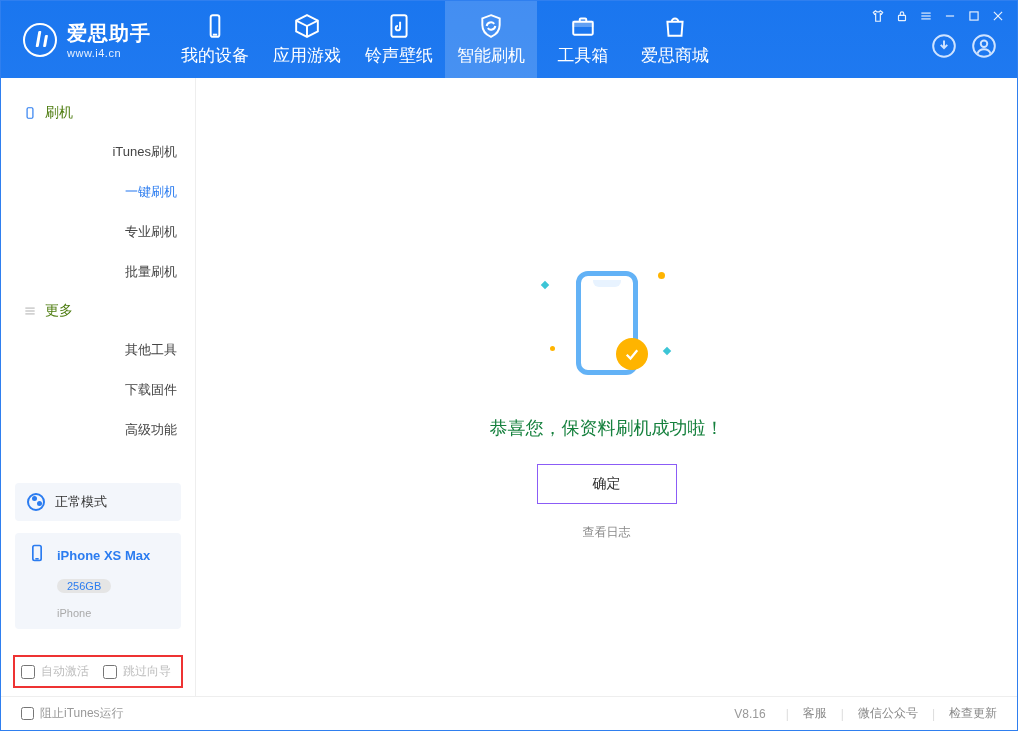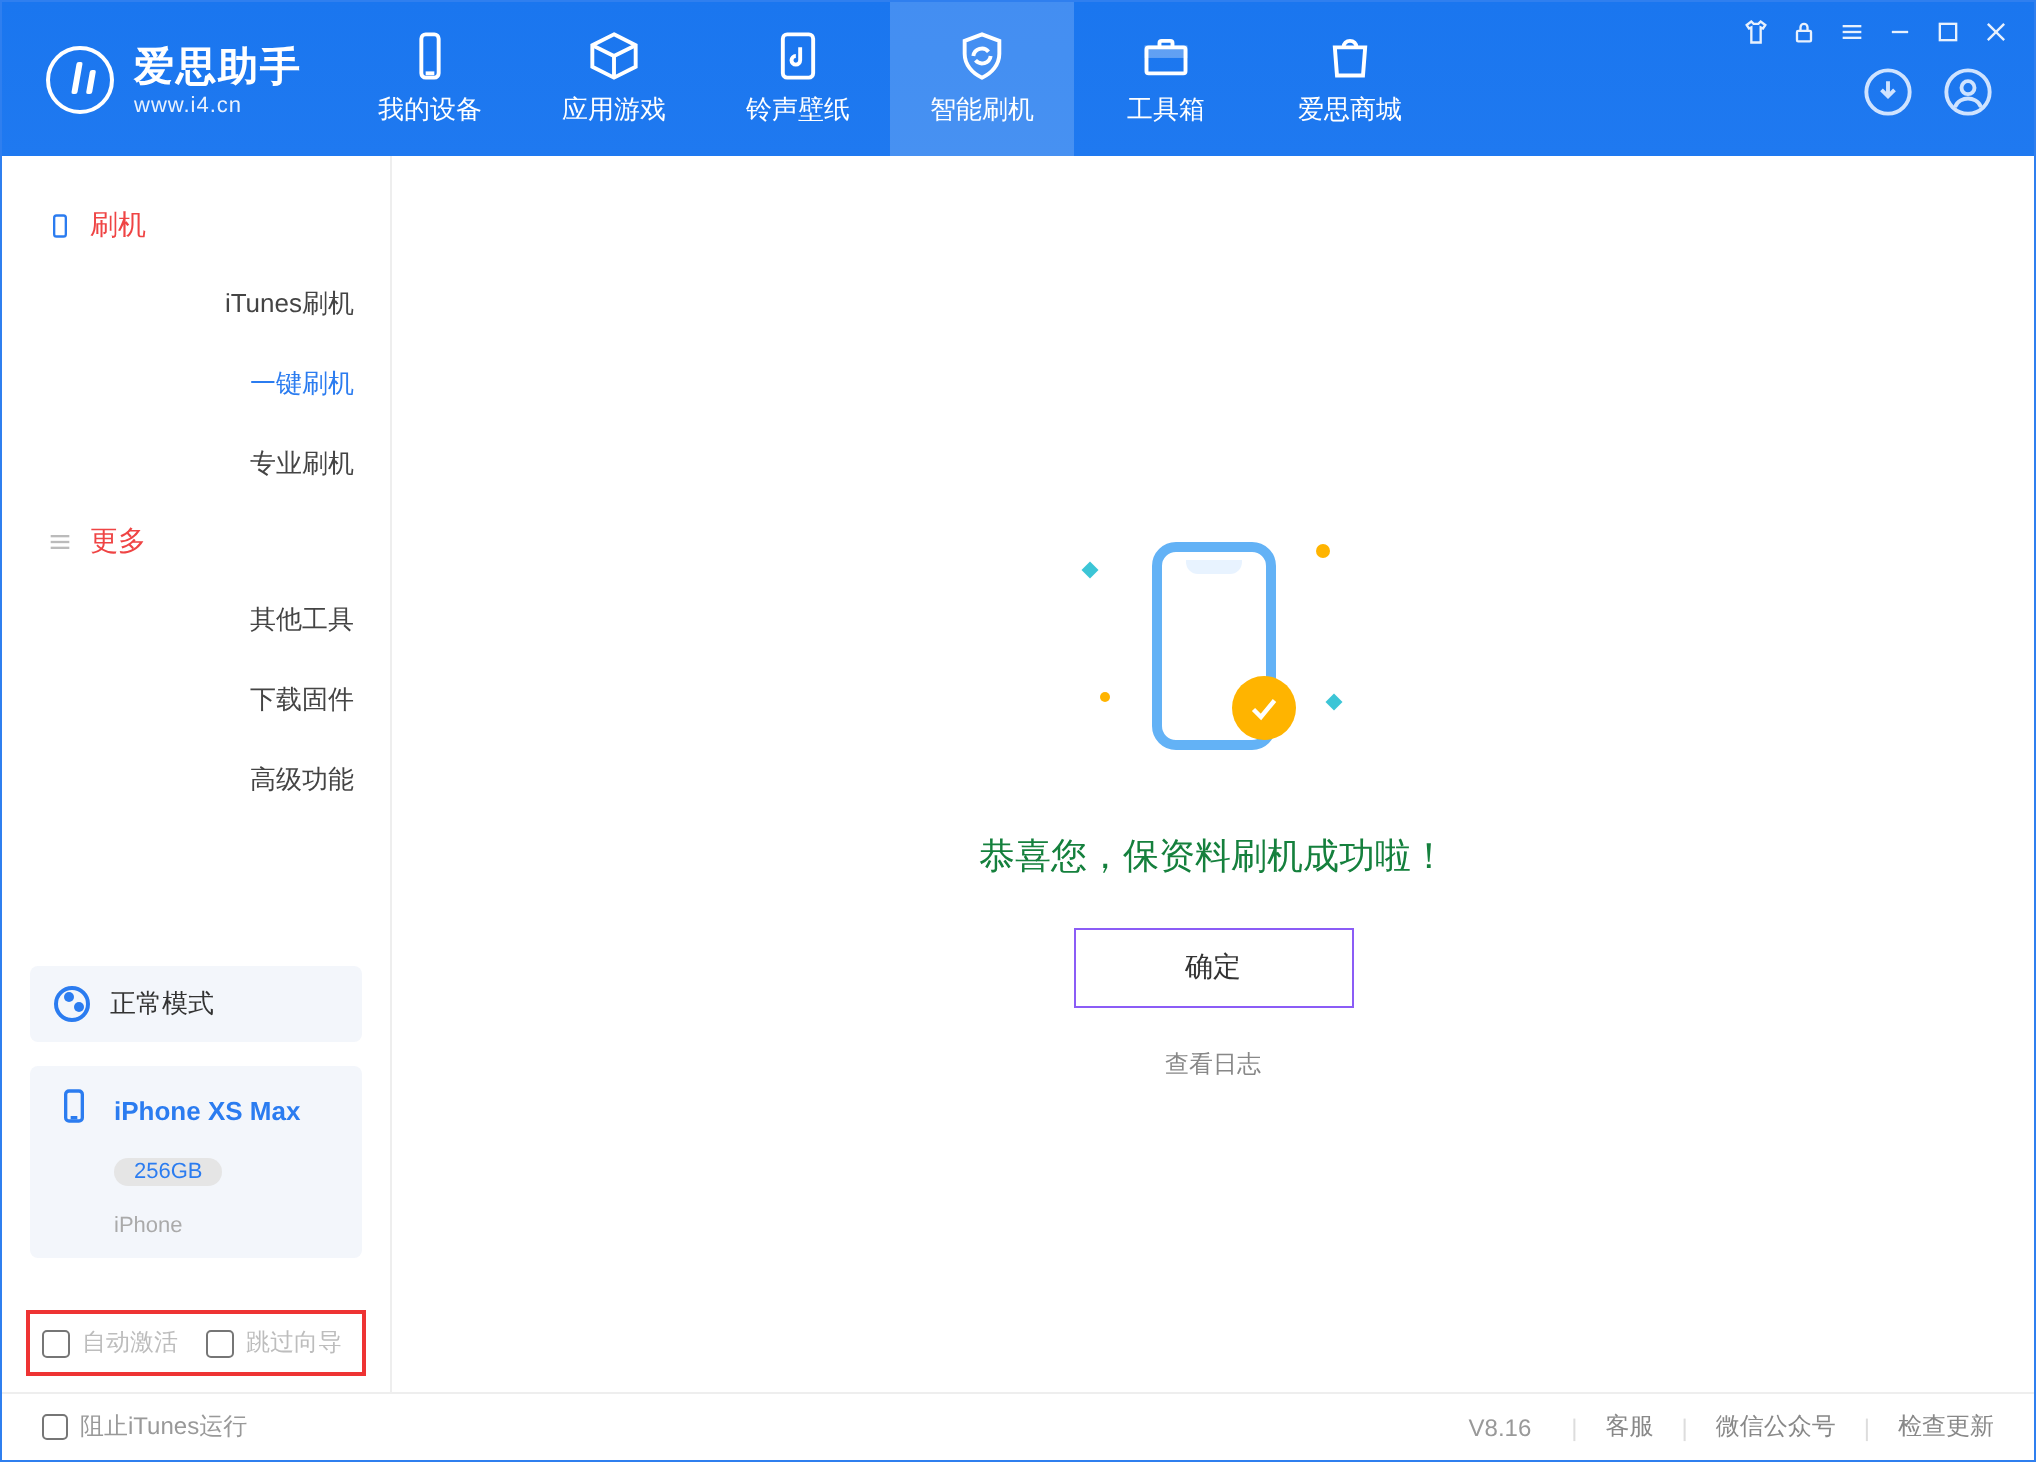--- a/index.html
+++ b/index.html
@@ -11,30 +11,30 @@
   .logo-ring { width: 34px; height: 34px; border: 2.5px solid #fff; border-radius: 50%; position: relative; }
   .logo-ring::before, .logo-ring::after { content:""; position:absolute; background:#fff; border-radius:1px; }
   .logo-ring::before { width:3px; height:16px; left:12px; top:6px; transform: skewX(-10deg);}
   .logo-ring::after  { width:3px; height:12px; left:19px; top:10px; transform: skewX(-10deg);}
   .logo-text .title { font-size: 20px; font-weight: 600; letter-spacing: 1px; }
   .logo-text .sub { font-size: 11px; opacity: .9; letter-spacing: .5px; }
   .navtabs { display: flex; align-items: stretch; }
   .navtab { width: 92px; display: flex; flex-direction: column; align-items: center; justify-content: center; gap: 5px; cursor: pointer; position: relative; }
   .navtab.active { background: rgba(255,255,255,.18); }
   .navtab svg { width: 26px; height: 26px; }
-  .navtab .lbl { font-size: 13px; }
+  .navtab .lbl { font-size: 17px; }
   .header-right { position: absolute; right: 0; top: 0; display: flex; flex-direction: column; align-items: flex-end; }
   .win-controls { display: flex; align-items: center; gap: 10px; padding: 8px 12px 4px; }
   .win-controls svg { width: 14px; height: 14px; opacity: .9; cursor: pointer; }
   .user-controls { display: flex; align-items: center; gap: 14px; padding: 6px 20px 0 0; }
   .user-controls svg { width: 26px; height: 26px; }
   
   .body-area { flex: 1; display: flex; overflow: hidden; }
   .sidebar { width: 195px; border-right: 1px solid #eee; display: flex; flex-direction: column; padding-top: 16px; }
-  .side-section-header { display: flex; align-items: center; gap: 8px; padding: 10px 18px 10px 22px; color: #ef4444; font-size: 14px; }
+  .side-section-header { display: flex; align-items: center; gap: 8px; padding: 10px 18px 10px 22px; color: #4d7c0f; font-size: 14px; }
   .side-section-header .icon { width: 14px; height: 14px; display: inline-flex; align-items: center; justify-content: center; }
   .side-item { padding: 11px 18px 11px 48px; font-size: 13px; color: #444; cursor: pointer; text-align: right; }
   .side-item.active { color: #2b7cf0; }
   .side-spacer { flex: 1; }
   .device-card, .mode-card { margin: 6px 14px; background: #f3f6fb; border-radius: 4px; padding: 10px 12px; display: flex; align-items: center; gap: 10px; }
   .mode-card .mode-icon { width:18px; height:18px; border:2px solid #2b7cf0; border-radius:50%; position:relative;}
   .mode-card .mode-icon::before, .mode-card .mode-icon::after{content:"";position:absolute;width:5px;height:5px;border-radius:50%;background:#2b7cf0;}
   .mode-card .mode-icon::before{left:3px;top:1px;} .mode-card .mode-icon::after{right:1px;bottom:3px;}
   .device-card { flex-direction: column; align-items: flex-start; }
   .device-card .row { display:flex; align-items:flex-end; gap:10px; }
@@ -173,20 +173,21 @@
         <span class="icon">
           <svg viewBox="0 0 24 24" width="14" height="14" fill="none" stroke="#2b7cf0" stroke-width="2">
               <rect x="7" y="3" width="10" height="18" rx="2"></rect>
             </svg>
         </span>
         <span>刷机</span>
       </div>
       <div class="side-item"><span>iTunes刷机</span></div>
       <div class="side-item active"><span>一键刷机</span></div>
       <div class="side-item"><span>专业刷机</span></div>
+      <div class="side-item"><span>批量刷机</span></div>
 
       <div class="side-section-header">
         <span class="icon">
           <svg viewBox="0 0 24 24" width="14" height="14" fill="none" stroke="#bbb" stroke-width="2">
               <line x1="4" y1="7" x2="20" y2="7"></line>
               <line x1="4" y1="12" x2="20" y2="12"></line>
               <line x1="4" y1="17" x2="20" y2="17"></line>
             </svg>
         </span>
         <span>更多</span>

